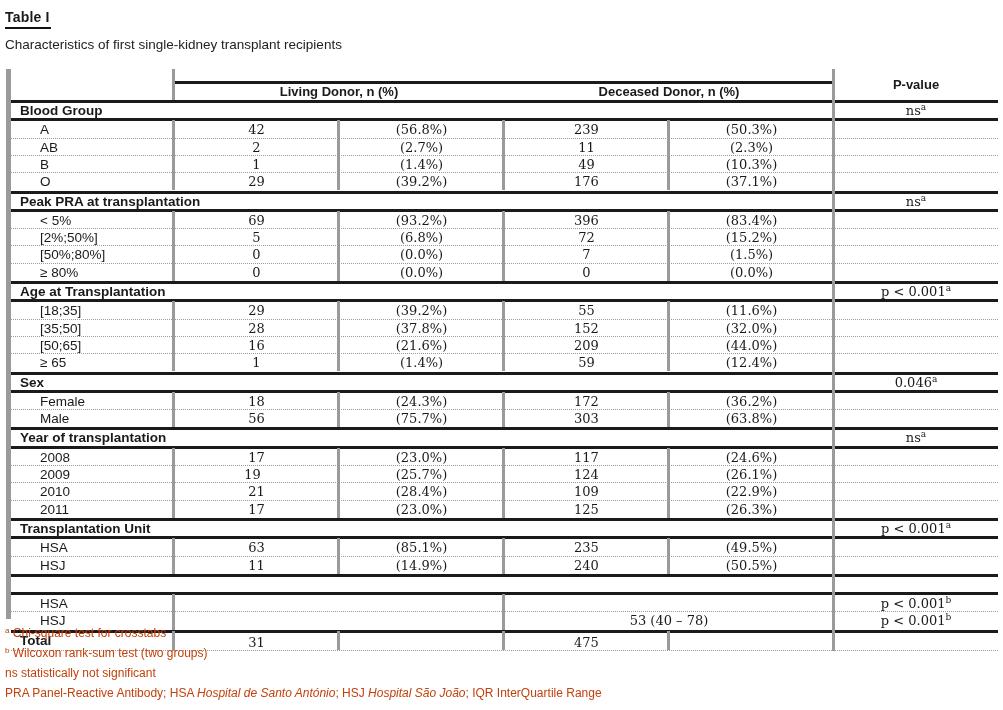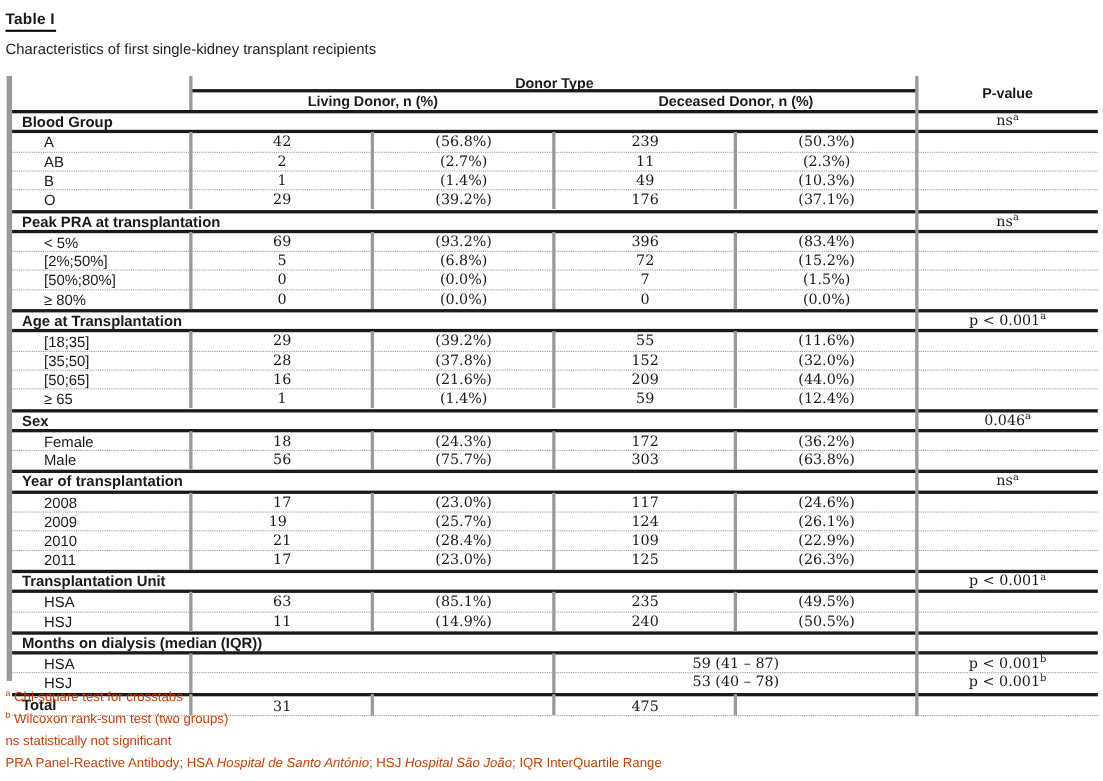--- a/index.html
+++ b/index.html
@@ -28,21 +28,20 @@
 </head>
 <body>
 
 <div class="title">Table I</div>
 <div class="title-underline"></div>
 <div class="subtitle">Characteristics of first single-kidney transplant recipients</div>
 
 <div class="tbl" id="tbl">
   <div class="left-bar"></div>
 
-  <div class="cell c hdr" style="left:168px;width:660px;top:-2px;">Donor Type</div>
   <div class="hthick" style="left:168px;width:660px;top:12px;"></div>
   <div class="cell c hdr" style="left:498px;width:330px;top:14px;">Deceased Donor, n (%)</div>
   <div class="cell c hdr" style="left:168px;width:330px;top:14px;">Living Donor, n (%)</div>
   <div class="cell c hdr" style="left:828px;width:164px;top:7px;">P-value</div>
 <div class="hthick" style="left:5px;width:987px;top:31px;"></div>
     <div class="cell sect" style="top:33px;">Blood Group</div>
     <div class="cell c" style="left:828px;width:164px;top:33px;"><span>ns</span><sup>a</sup></div>
     <div class="hthick" style="left:5px;width:987px;top:49.3px;"></div>
     <div class="cell lab" style="top:52.3px;">A</div>
     <div class="cell c" style="left:168px;width:165px;top:52.3px;">42</div>
@@ -172,24 +171,22 @@
     <div class="cell c" style="left:333px;width:165px;top:470.20000000000005px;">(85.1%)</div>
     <div class="cell c" style="left:498px;width:165px;top:470.20000000000005px;">235</div>
     <div class="cell c" style="left:663px;width:165px;top:470.20000000000005px;">(49.5%)</div>
     <div class="hdot" style="top:486.50000000000006px;"></div>
     <div class="cell lab" style="top:487.50000000000006px;">HSJ</div>
     <div class="cell c" style="left:168px;width:165px;top:487.50000000000006px;">11</div>
     <div class="cell c" style="left:333px;width:165px;top:487.50000000000006px;">(14.9%)</div>
     <div class="cell c" style="left:498px;width:165px;top:487.50000000000006px;">240</div>
     <div class="cell c" style="left:663px;width:165px;top:487.50000000000006px;">(50.5%)</div>
     <div class="hthick" style="left:5px;width:987px;top:504.80000000000007px;"></div>
-    <div class="cell sect" style="top:506.80000000000007px;">Months on dialysis (median (IQR))</div>
     <div class="hthick" style="left:5px;width:987px;top:523.1px;"></div>
     <div class="cell lab" style="top:526.1px;">HSA</div>
-    <div class="cell c" style="left:498px;width:330px;top:526.1px;">59 (41 – 87)</div>
     <div class="cell c" style="left:828px;width:164px;top:526.1px;"><span>p &lt; 0.001</span><sup>b</sup></div>
     <div class="hdot" style="top:542.4px;"></div>
     <div class="cell lab" style="top:543.4px;">HSJ</div>
     <div class="cell c" style="left:498px;width:330px;top:543.4px;">53 (40 – 78)</div>
     <div class="cell c" style="left:828px;width:164px;top:543.4px;"><span>p &lt; 0.001</span><sup>b</sup></div>
     <div class="hthick" style="left:5px;width:987px;top:560.7px;"></div>
     <div class="cell sect" style="top:562.7px;">Total</div>
     <div class="cell c" style="left:168px;width:165px;top:564.7px;">31</div>
     <div class="cell c" style="left:498px;width:165px;top:564.7px;">475</div>
     <div class="hdot" style="top:581px;"></div>

